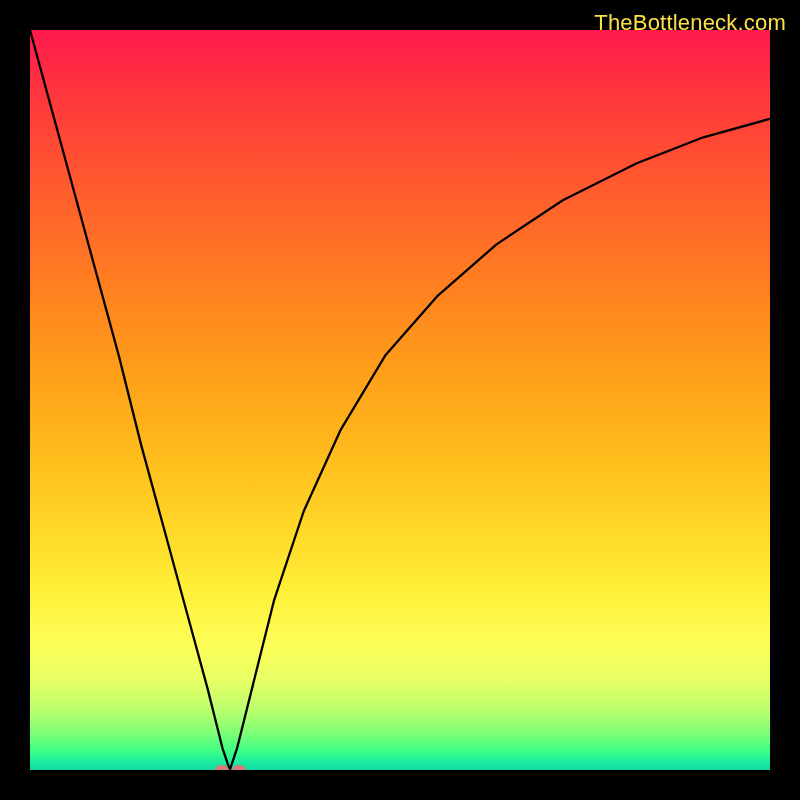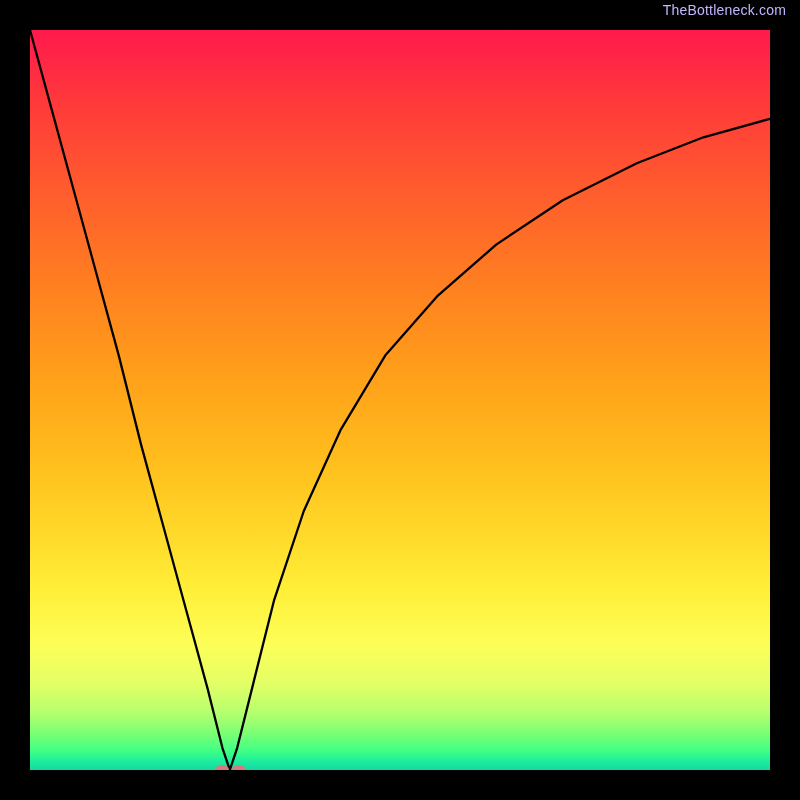--- a/index.html
+++ b/index.html
@@ -42,26 +42,26 @@
       #fdfe57 83%,
       #e6ff65 88%,
       #b9ff6d 92%,
       #7dff75 95%,
       #3dff85 97.5%,
       #1aeaa0 99%,
       #18d8a2 100%);
   }
   .watermark {
     position: absolute;
-    top: 2px;
+    top: 10px;
     right: 14px;
-    font-size: 14px;
+    font-size: 22px;
     font-weight: 500;
     letter-spacing: 0.2px;
-    color: #c4b5fd;
+    color: #fde047;
     user-select: none;
   }
   .curve-svg {
     position: absolute;
     inset: 0;
     width: 100%;
     height: 100%;
   }
   .dots {
     position: absolute;

